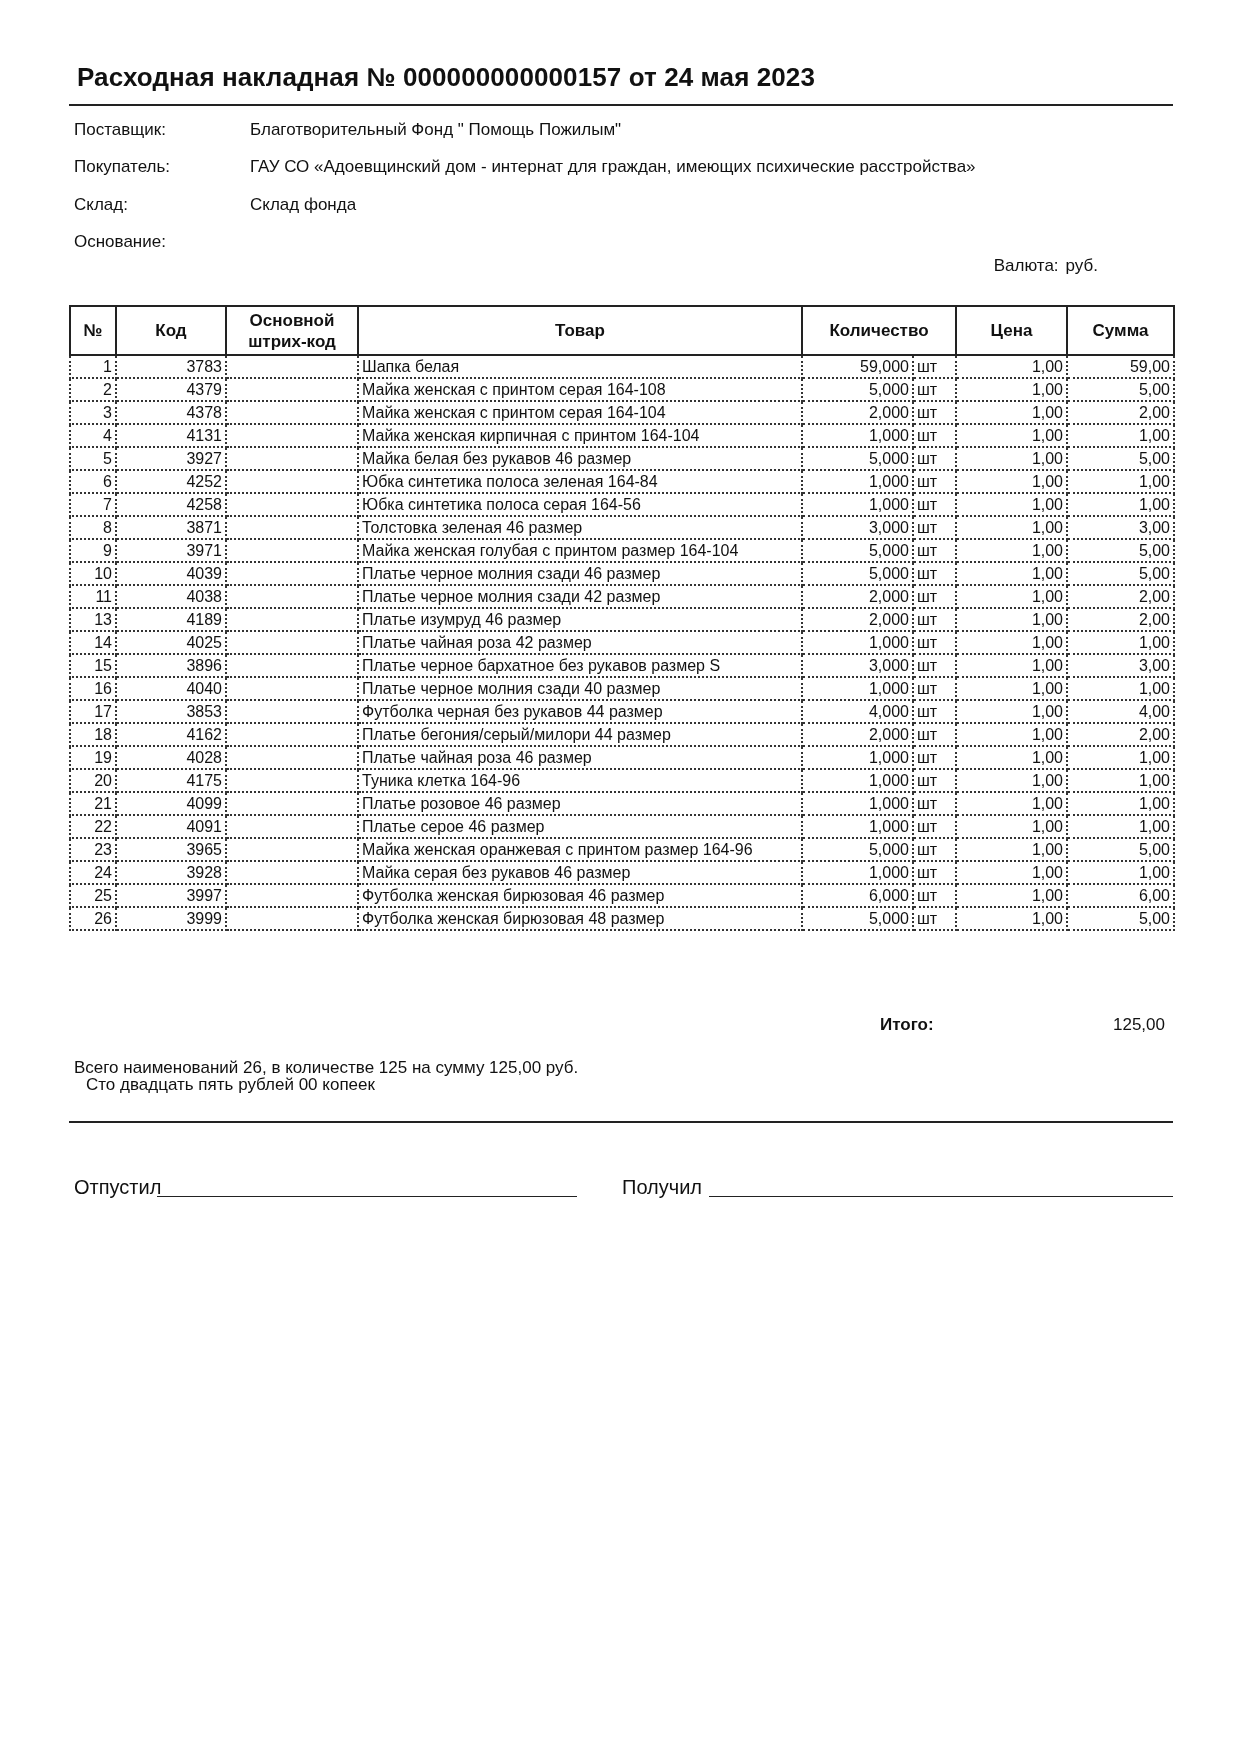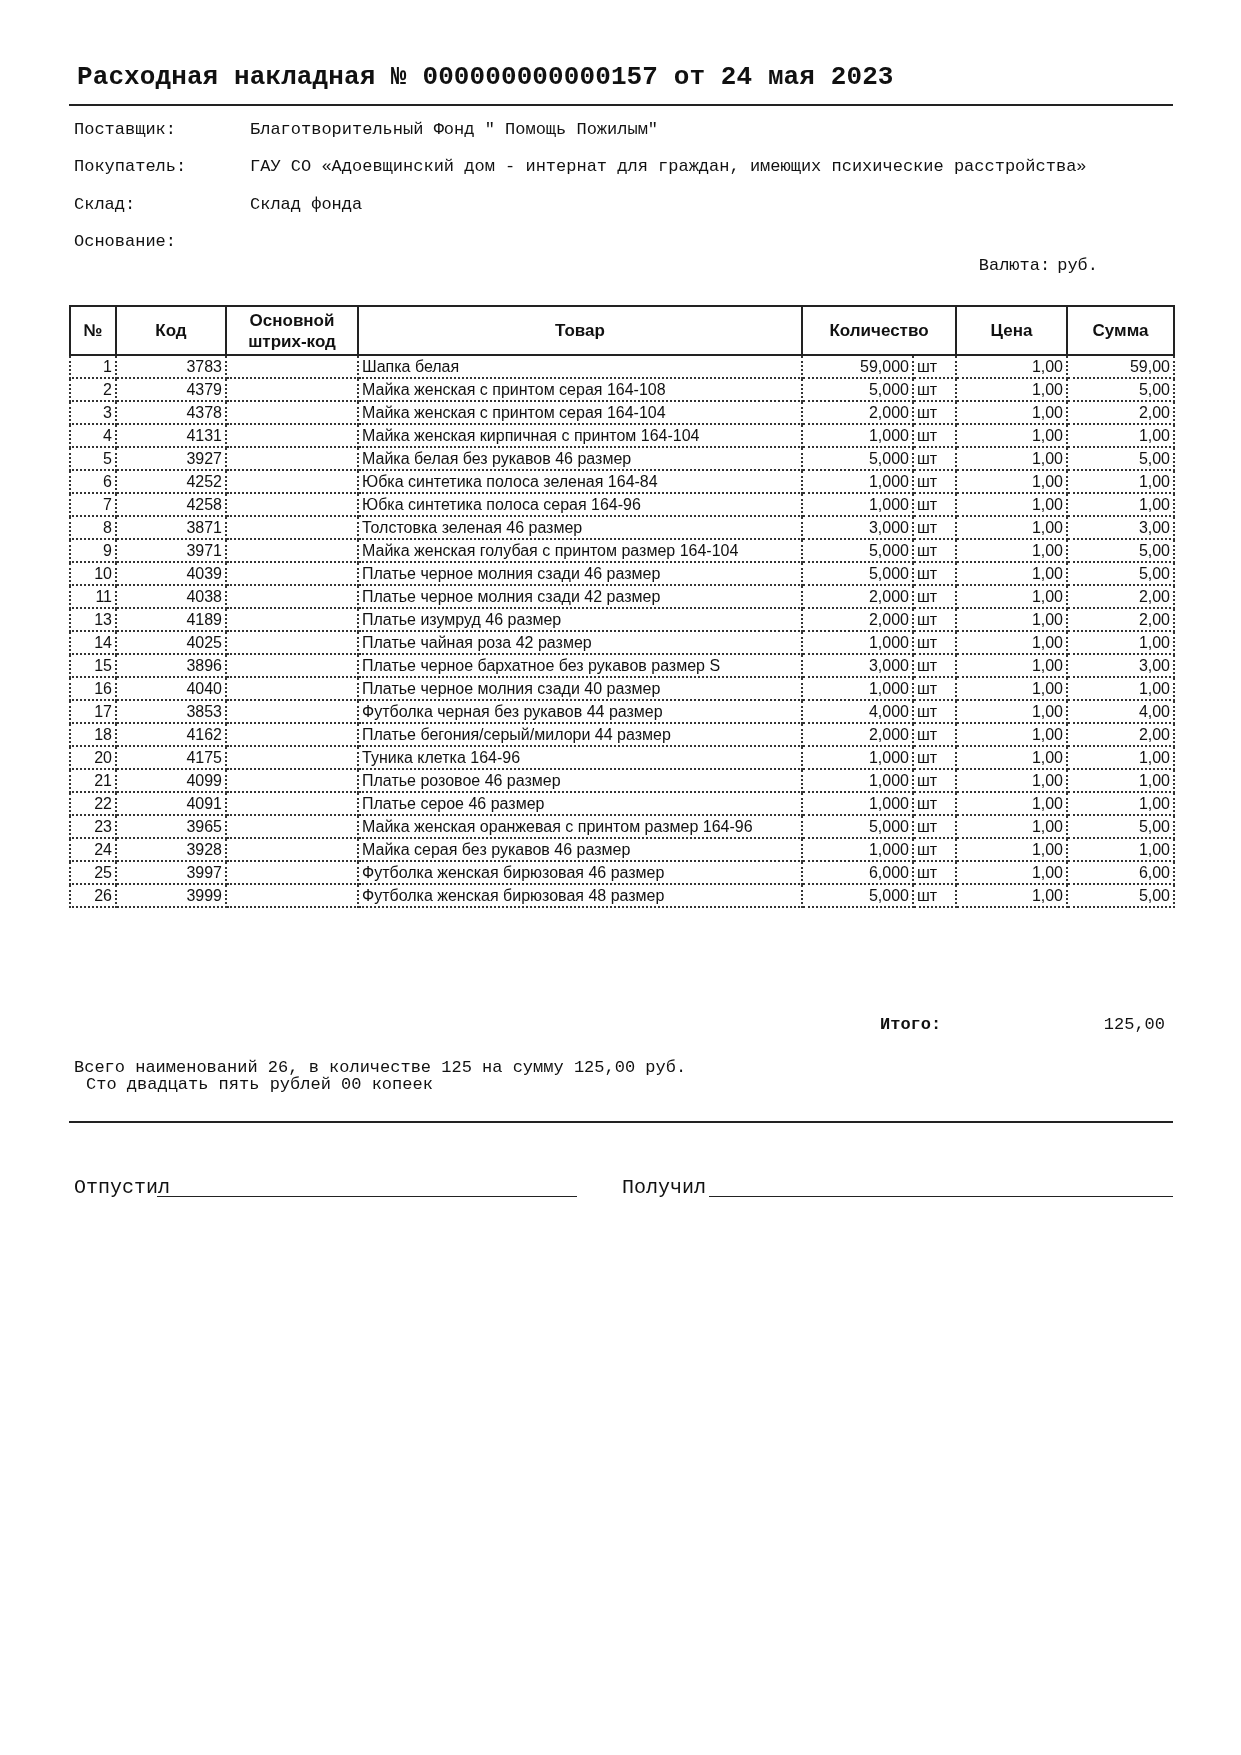--- a/index.html
+++ b/index.html
@@ -1,20 +1,20 @@
 <!DOCTYPE html>
 <html><head>
 <meta charset="utf-8">
 <style>
   html, body { margin: 0; padding: 0; background: #ffffff; }
   body {
     width: 1241px; height: 1755px; position: relative; overflow: hidden;
     font-family: "Liberation Sans", "DejaVu Sans", sans-serif; color: #111;
   }
-  .abs { position: absolute; font-family: Liberation Mono, monospace; }
+  .abs { position: absolute; }
   .title {
     left: 77px; top: 62px; font-size: 26px; font-weight: bold; white-space: nowrap; letter-spacing: 0.1px;
   }
   .hr { height: 0; border-top: 2px solid #222; }
   .info-label { left: 74px; font-size: 17px; white-space: nowrap; }
   .info-value { left: 250px; font-size: 17px; white-space: nowrap; }
   .currency { right: 143px; top: 256px; font-size: 17px; white-space: nowrap; }
   .currency span + span { margin-left: 7px; }
 
   table.items {
@@ -137,21 +137,21 @@
         <td class="l">Юбка синтетика полоса зеленая 164-84</td>
         <td class="r">1,000</td>
         <td class="l unit">шт</td>
         <td class="r">1,00</td>
         <td class="r">1,00</td>
       </tr>
       <tr>
         <td class="r">7</td>
         <td class="r">4258</td>
         <td class="l"></td>
-        <td class="l">Юбка синтетика полоса серая 164-96</td>
+        <td class="l">Юбка синтетика полоса серая 164-56</td>
         <td class="r">1,000</td>
         <td class="l unit">шт</td>
         <td class="r">1,00</td>
         <td class="r">1,00</td>
       </tr>
       <tr>
         <td class="r">8</td>
         <td class="r">3871</td>
         <td class="l"></td>
         <td class="l">Толстовка зеленая 46 размер</td>
@@ -242,20 +242,30 @@
       </tr>
       <tr>
         <td class="r">18</td>
         <td class="r">4162</td>
         <td class="l"></td>
         <td class="l">Платье бегония/серый/милори 44 размер</td>
         <td class="r">2,000</td>
         <td class="l unit">шт</td>
         <td class="r">1,00</td>
         <td class="r">2,00</td>
+      </tr>
+      <tr>
+        <td class="r">19</td>
+        <td class="r">4028</td>
+        <td class="l"></td>
+        <td class="l">Платье чайная роза 46 размер</td>
+        <td class="r">1,000</td>
+        <td class="l unit">шт</td>
+        <td class="r">1,00</td>
+        <td class="r">1,00</td>
       </tr>
       <tr>
         <td class="r">20</td>
         <td class="r">4175</td>
         <td class="l"></td>
         <td class="l">Туника клетка 164-96</td>
         <td class="r">1,000</td>
         <td class="l unit">шт</td>
         <td class="r">1,00</td>
         <td class="r">1,00</td>

